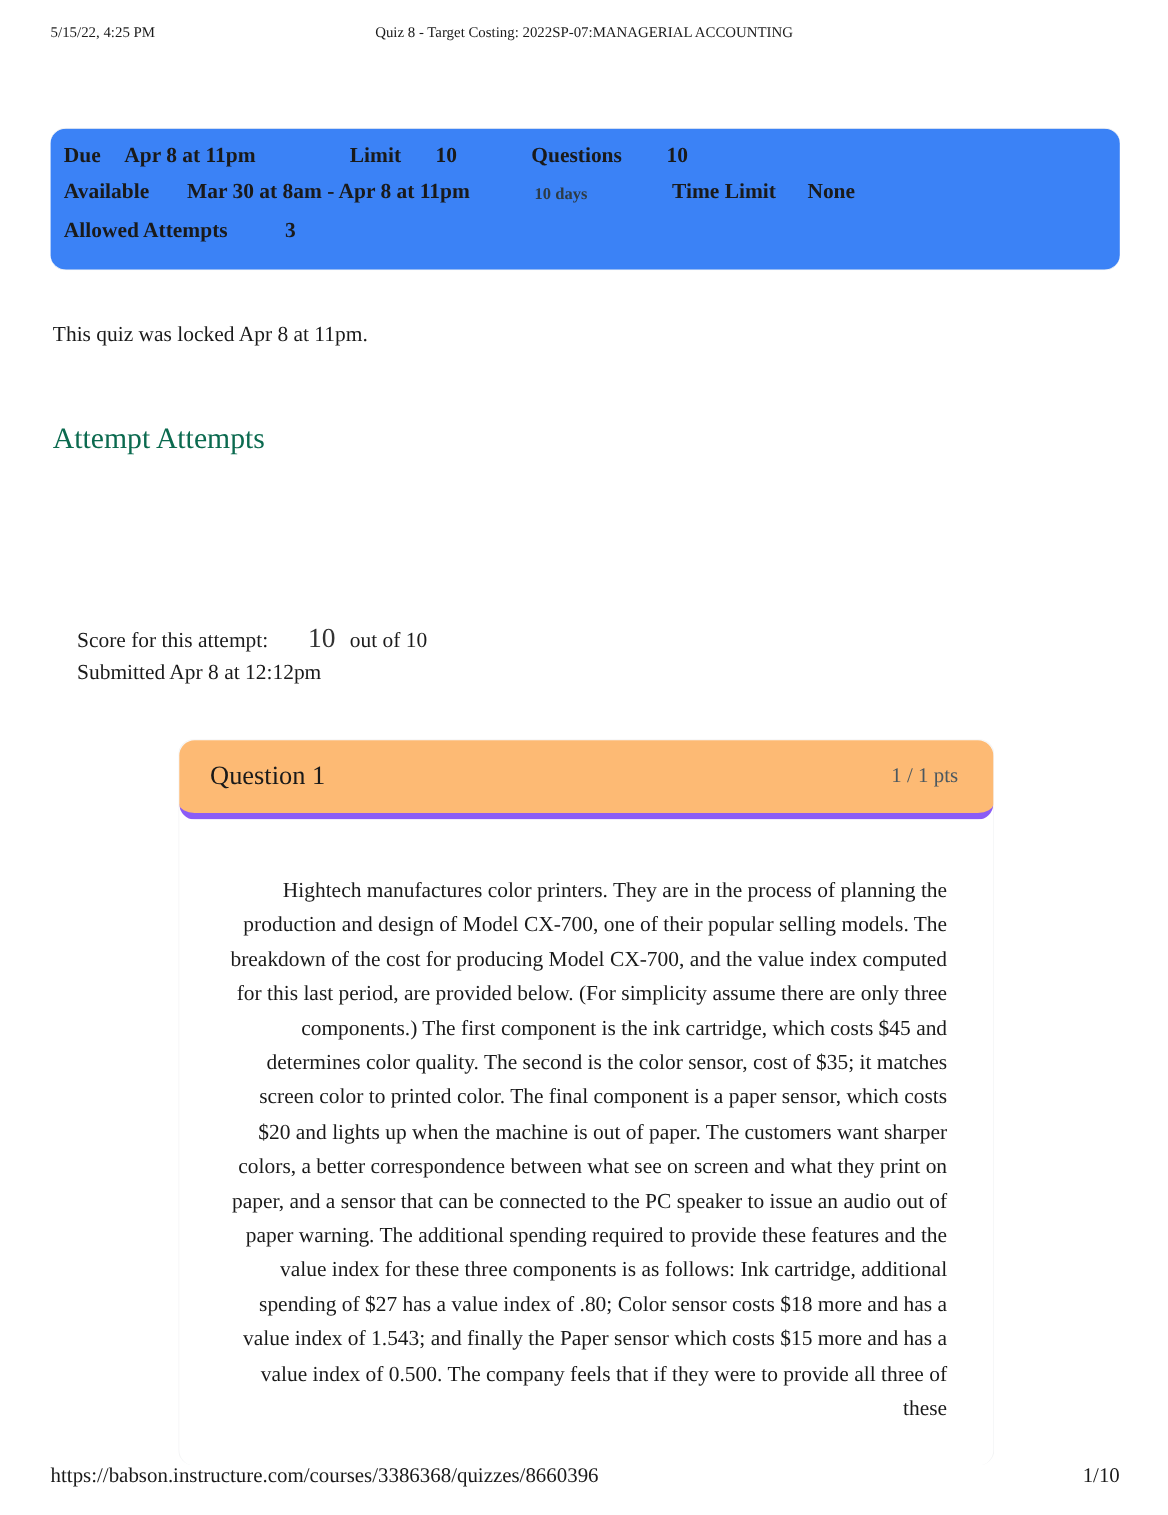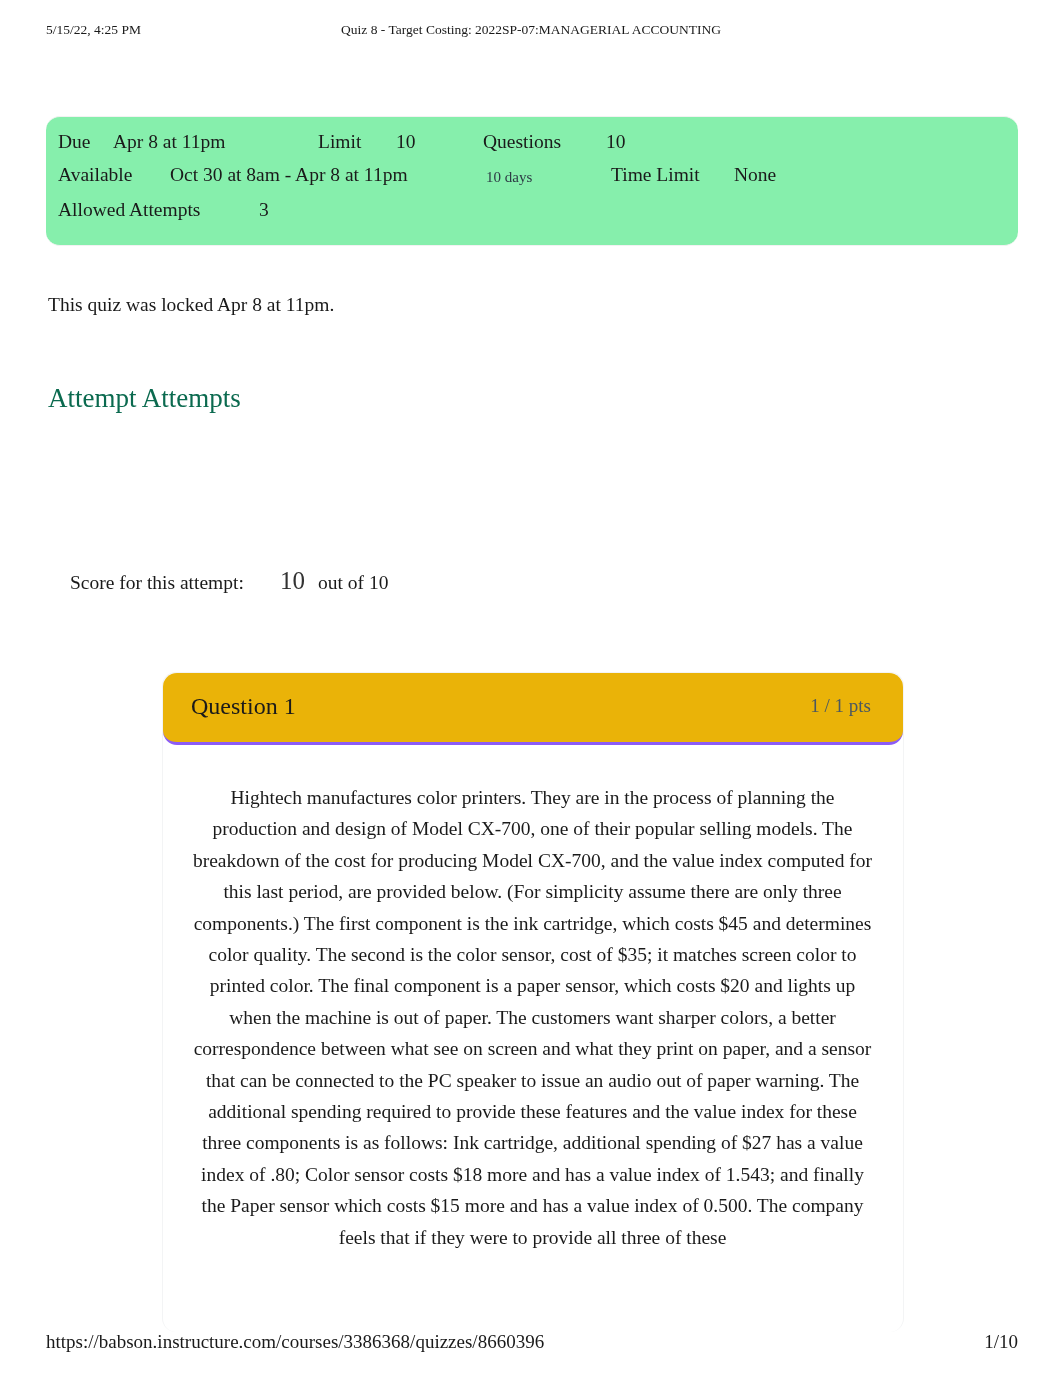--- a/index.html
+++ b/index.html
@@ -63,23 +63,24 @@
     line-height: 1.15;
   }
 
   
   .quiz-details {
     position: absolute;
     left: 46px;
     top: 116px;
     width: 972px;
     height: 130px;
-    background: #86efac;
+    background: #3b82f6;
     border-top: 1px solid #f2f2f2;
     border-bottom: 1px solid #f2f2f2;
+    font-weight: bold;
   }
   .qd-line {
     position: absolute;
     left: 0;
     width: 972px;
     height: 34px;
     font-size: 19.5px;
     color: #1a1a1a;
     white-space: nowrap;
   }
@@ -204,22 +205,22 @@
     background: #ffffff;
     border: 1px solid #f3f4f5;
     border-bottom: none;
   }
   .question-header {
     position: absolute;
     left: 0;
     top: 0;
     width: 740px;
     height: 72px;
-    background: #eab308;
-    border-bottom: 3px solid #8b5cf6;
+    background: #fdba74;
+    border-bottom: 6px solid #8b5cf6;
   }
   .question-name {
     position: absolute;
     left: 28px;
     top: 20px;
     margin: 0;
     font-size: 24px;
     font-weight: normal;
     color: #1a1a1a;
     white-space: nowrap;
@@ -233,25 +234,25 @@
     white-space: nowrap;
   }
   .question-body {
     position: absolute;
     left: 0;
     top: 73px;
     width: 740px;
     padding: 36px 30px 0 29px;
   }
   .question-text {
-    margin: 0;
+    margin: 12px;
     font-size: 19.5px;
     line-height: 31.4px;
     color: #1a1a1a;
-    text-align: center;
+    text-align: right;
   }
 
   
   .print-footer {
     position: absolute;
     left: 0;
     bottom: 28px;
     width: 1062px;
     height: 18px;
     font-size: 19px;
@@ -286,21 +287,21 @@
     <div class="qd-line l1">
       <span class="qd-item qd-label qd-due-label">Due</span>
       <span class="qd-item qd-value qd-due-value">Apr 8 at 11pm</span>
       <span class="qd-item qd-label qd-points-label">Limit</span>
       <span class="qd-item qd-value qd-points-value">10</span>
       <span class="qd-item qd-label qd-quest-label">Questions</span>
       <span class="qd-item qd-value qd-quest-value">10</span>
     </div>
     <div class="qd-line l2">
       <span class="qd-item qd-label qd-avail-label">Available</span>
-      <span class="qd-item qd-value qd-avail-value">Oct 30 at 8am - Apr 8 at 11pm</span>
+      <span class="qd-item qd-value qd-avail-value">Mar 30 at 8am - Apr 8 at 11pm</span>
       <span class="qd-item qd-days">10 days</span>
       <span class="qd-item qd-label qd-tl-label">Time Limit</span>
       <span class="qd-item qd-value qd-tl-value">None</span>
     </div>
     <div class="qd-line l3">
       <span class="qd-item qd-label qd-attempts-label">Allowed Attempts</span>
       <span class="qd-item qd-value qd-attempts-value">3</span>
     </div>
   </div>
 
@@ -308,20 +309,23 @@
 
   <h2 class="attempt-history-heading">Attempt Attempts</h2>
 
 
   <div class="attempt-summary">
     <div class="as-line">
       <span class="as-score-label">Score for this attempt:</span>
       <span class="as-score-value">10</span>
       <span class="as-score-outof">out of 10</span>
     </div>
+    <div class="as-line">
+      <span class="as-submitted">Submitted Apr 8 at 12:12pm</span>
+    </div>
   </div>
 
   <div class="question-box">
     <div class="question-header">
       <h3 class="question-name">Question 1</h3>
       <span class="question-points">1 / 1 pts</span>
     </div>
     <div class="question-body">
       <p class="question-text">Hightech manufactures color printers. They are in the process of planning the production and design of Model CX-700, one of their popular selling models. The breakdown of the cost for producing Model CX-700, and the value index computed for this last period, are provided below. (For simplicity assume there are only three components.) The first component is the ink cartridge, which costs $45 and determines color quality. The second is the color sensor, cost of $35; it matches screen color to printed color. The final component is a paper sensor, which costs $20 and lights up when the machine is out of paper. The customers want sharper colors, a better correspondence between what see on screen and what they print on paper, and a sensor that can be connected to the PC speaker to issue an audio out of paper warning. The additional spending required to provide these features and the value index for these three components is as follows: Ink cartridge, additional spending of $27 has a value index of .80; Color sensor costs $18 more and has a value index of 1.543; and finally the Paper sensor which costs $15 more and has a value index of 0.500. The company feels that if they were to provide all three of these</p>
     </div>

